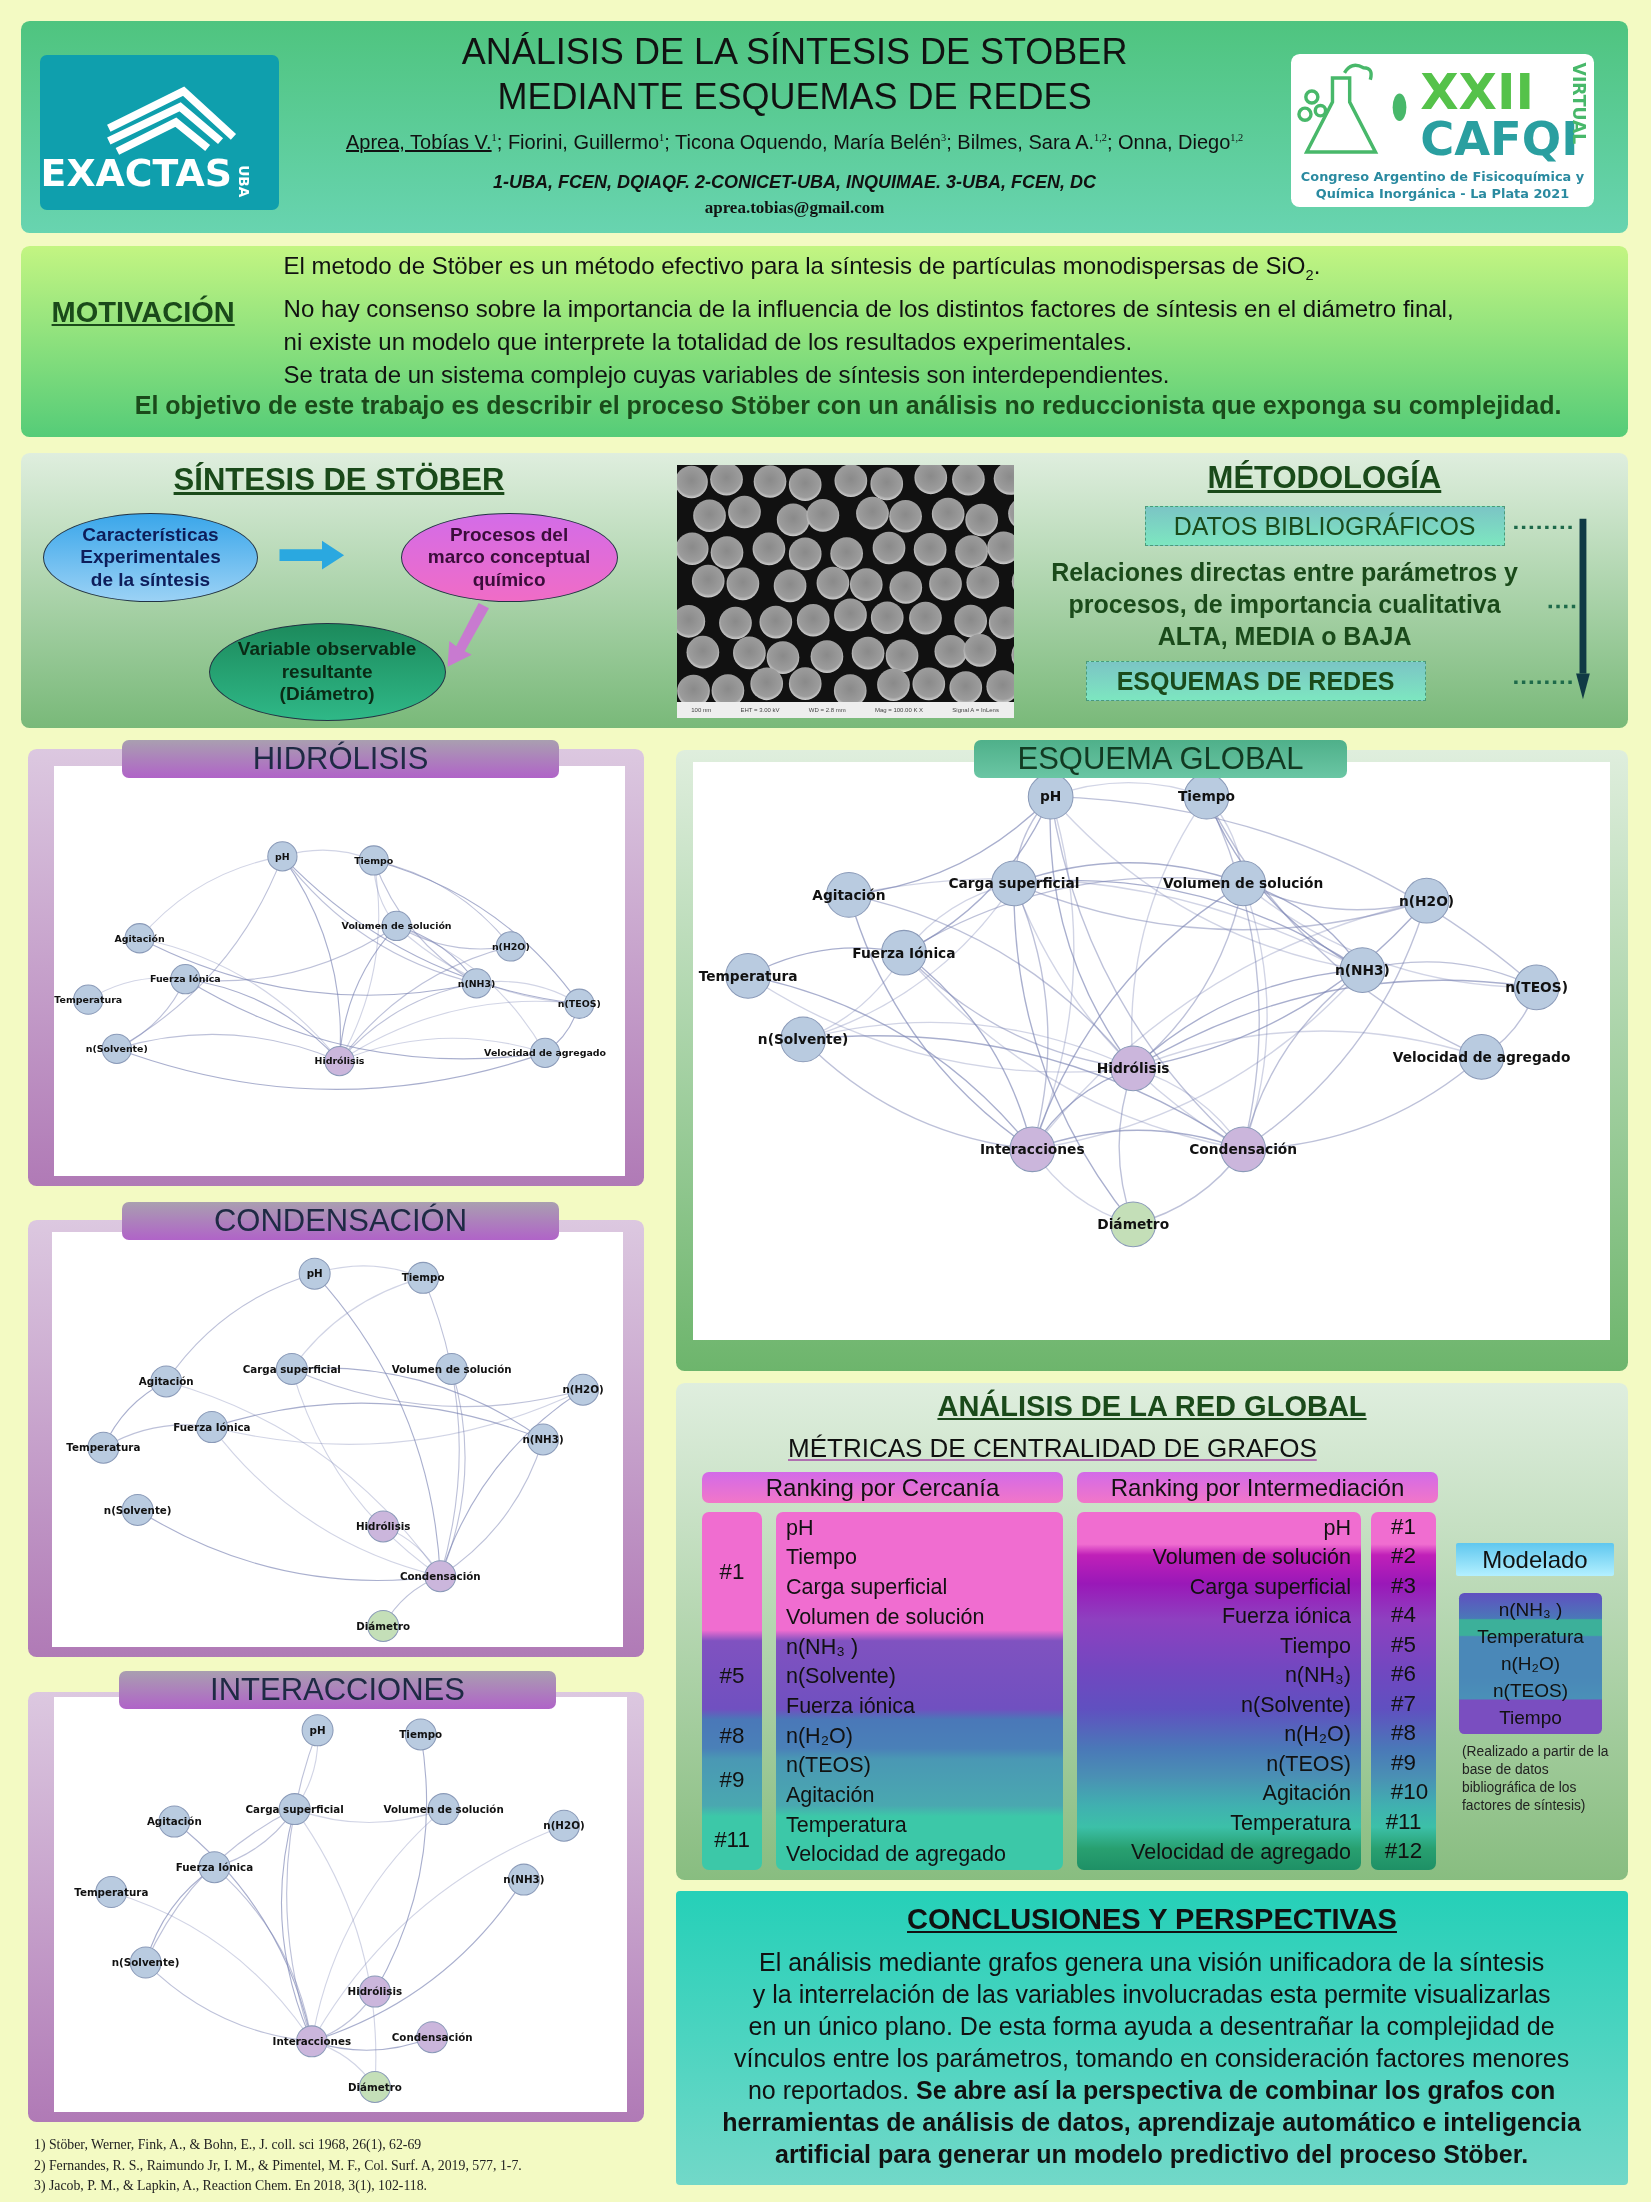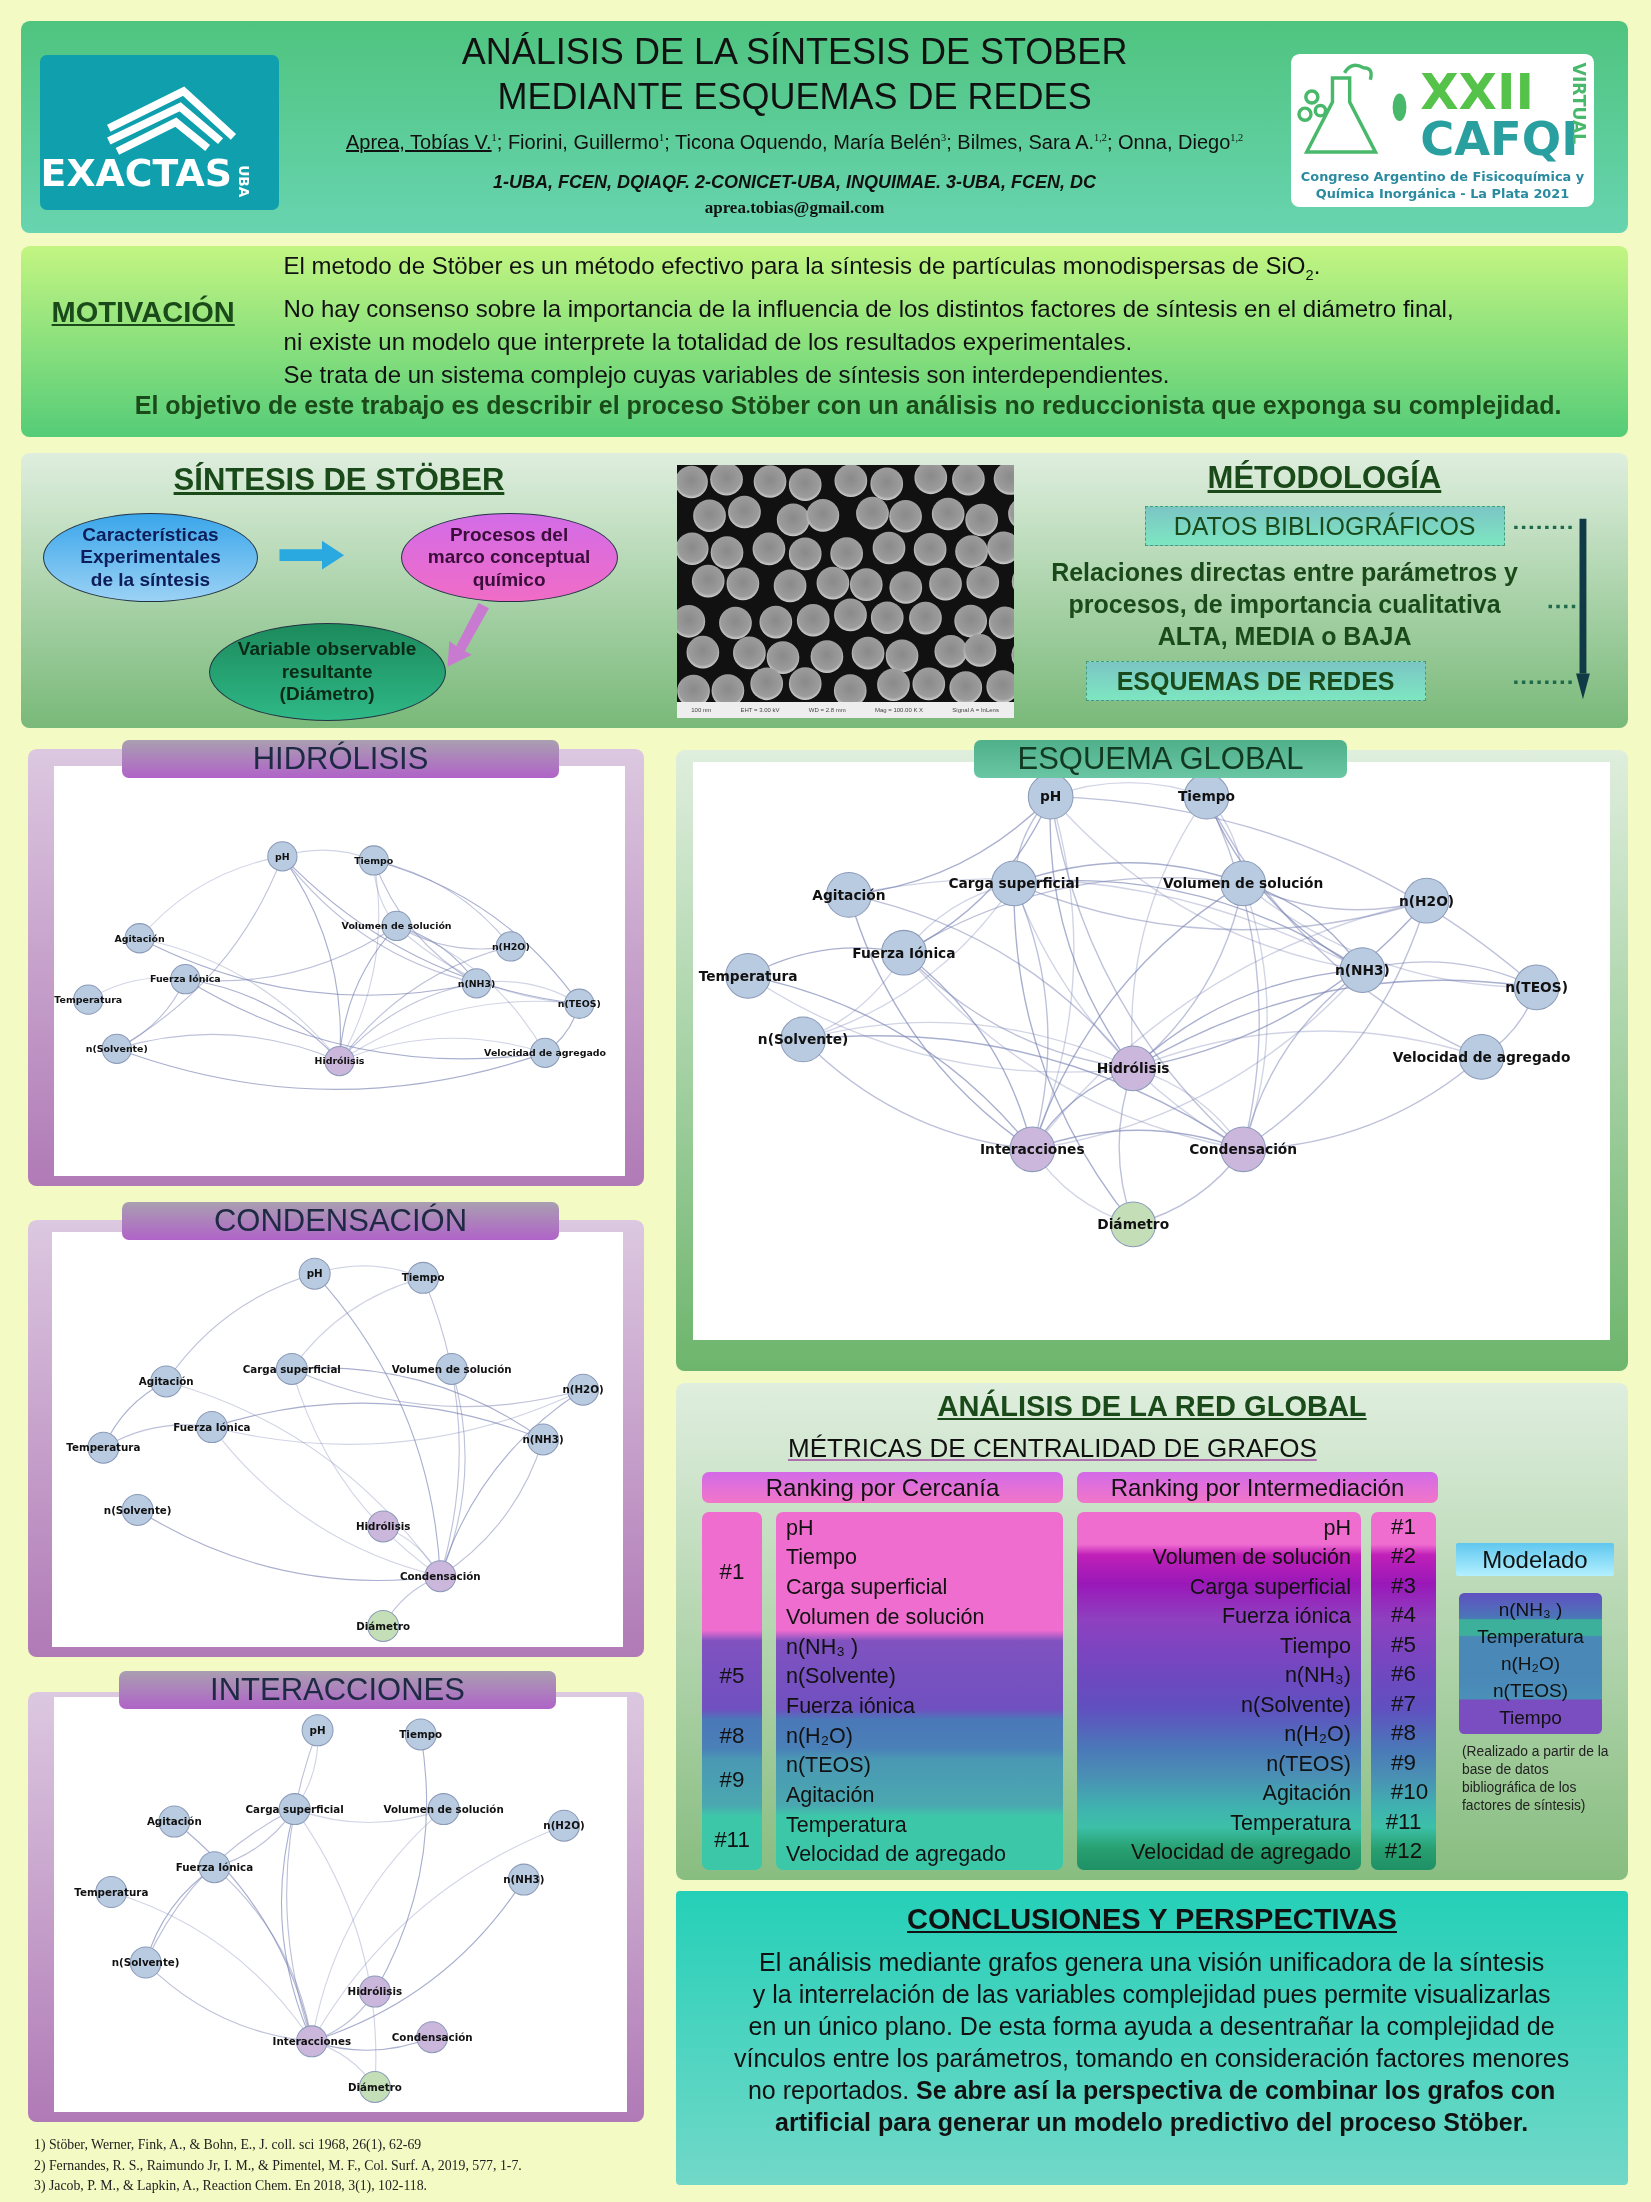--- a/index.html
+++ b/index.html
@@ -688,24 +688,25 @@
     <div class="rank-text" style="left: 401px; width: 274px; text-align: right; top: 426px;">Temperatura</div>
     <div class="rank-num" style="left: 695px; width: 65px; top: 426px;">#11</div>
     <div class="rank-text" style="left: 401px; width: 274px; text-align: right; top: 455px;">Velocidad de agregado</div>
     <div class="rank-num" style="left: 695px; width: 65px; top: 455px;">#12</div>
   </div>
 
 <div id="conclusiones" class="abs">
   <div class="abs" id="conc-title"><span>CONCLUSIONES Y PERSPECTIVAS</span></div>
   <div class="abs" id="conc-body">
     <div>El análisis mediante grafos genera una visión unificadora de la síntesis</div>
-    <div>y la interrelación de las variables complejidad pues permite visualizarlas</div>
+    <div>y la interrelación de las variables involucradas esta permite visualizarlas</div>
     <div>en un único plano.  De esta forma ayuda a desentrañar la complejidad de</div>
     <div>vínculos entre los parámetros, tomando en consideración factores menores</div>
     <div><span>no reportados. </span><b>Se abre así la perspectiva de combinar los grafos con</b></div>
+    <div><b>herramientas de análisis de datos, aprendizaje automático e inteligencia</b></div>
     <div><b>artificial para generar un modelo predictivo del proceso Stöber.</b></div>
   </div>
 </div>
 
 <div id="references" class="abs">
   <div>1) Stöber, Werner, Fink, A., &amp; Bohn, E., J. coll. sci 1968, 26(1), 62-69</div>
   <div>2) Fernandes, R. S., Raimundo Jr, I. M., &amp; Pimentel, M. F., Col. Surf. A, 2019, 577, 1-7.</div>
   <div>3) Jacob, P. M., &amp; Lapkin, A., Reaction Chem. En 2018, 3(1), 102-118.</div>
 </div>
 

